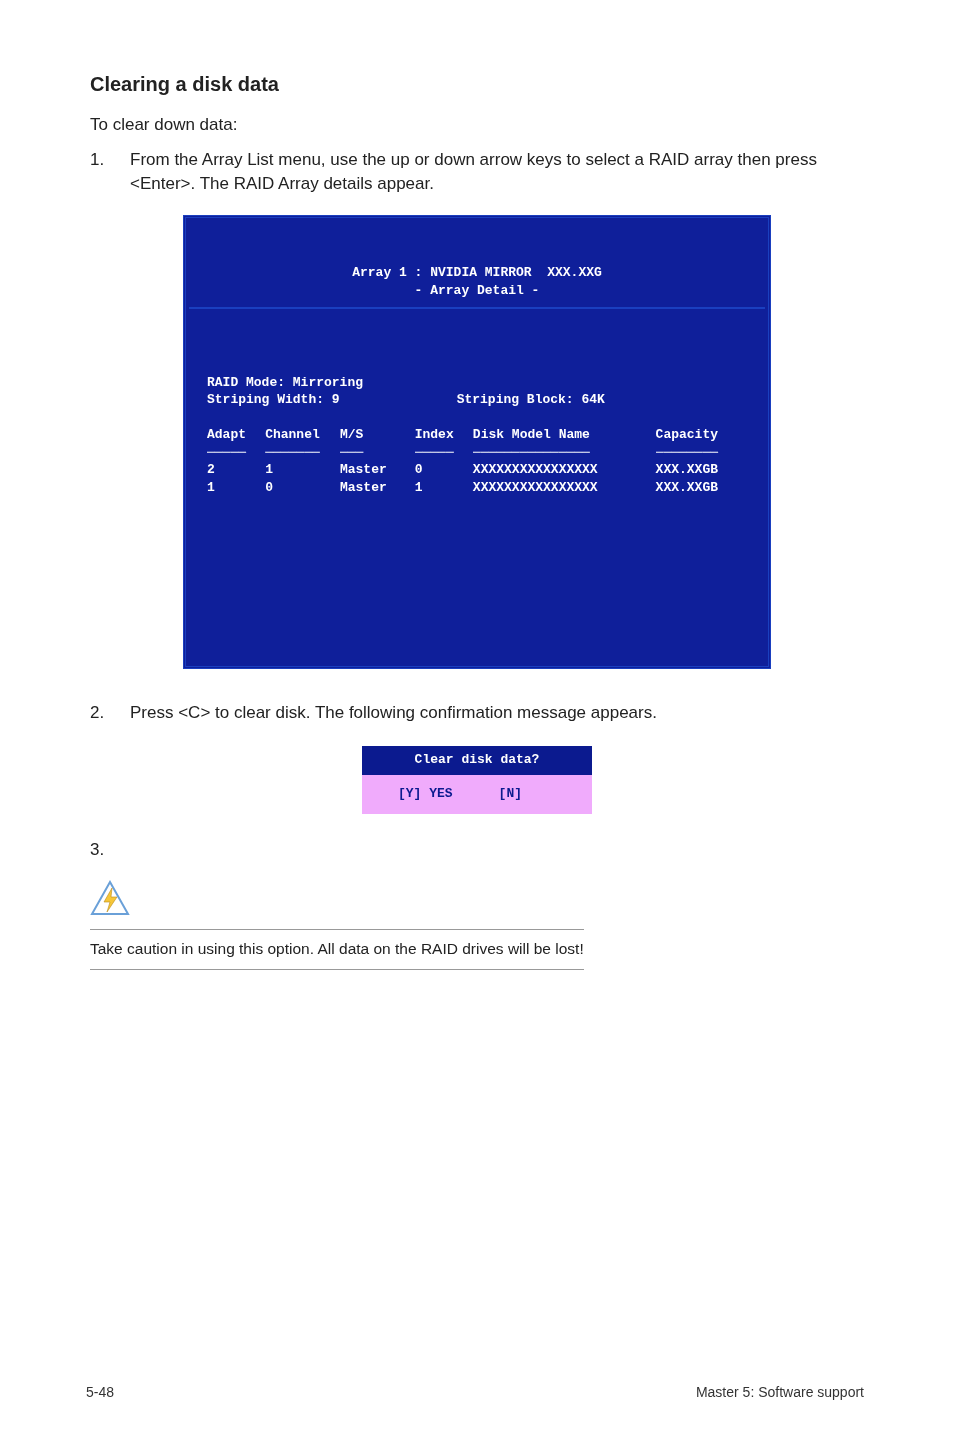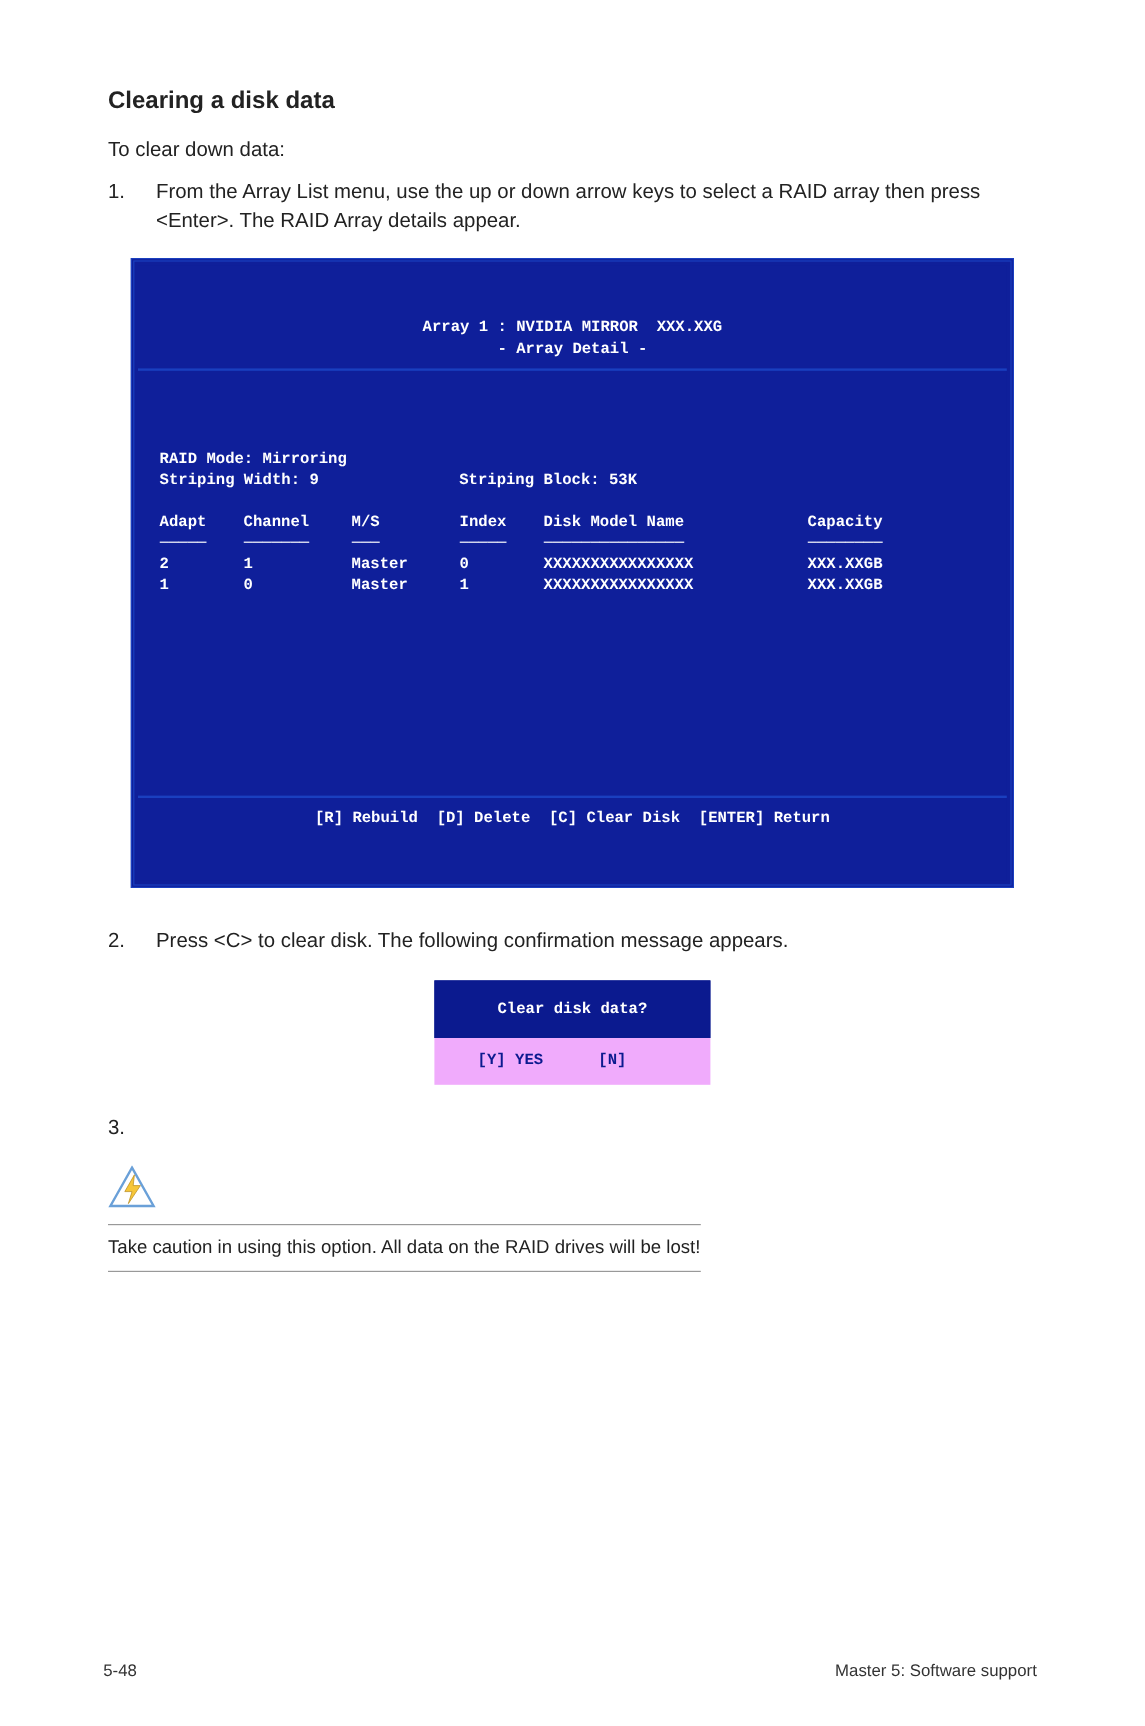--- a/index.html
+++ b/index.html
@@ -25,21 +25,21 @@
   }
   ol.steps > li {
     margin-bottom: 10px;
     display: flex;
   }
   ol.steps .num {
     min-width: 40px;
   }
   .bios-box-outer {
     margin: 14px auto 22px auto;
-    width: 736px;
+    width: 588px;
     border: 3px double #1a3fbf;
     background: #0f1f9a;
     padding: 3px;
     box-sizing: border-box;
   }
   .bios-box {
     background: #0f1f9a;
     color: #fff;
     font-family: "Courier New", monospace;
     font-size: 13px;
@@ -83,21 +83,21 @@
     margin: 20px auto 24px auto;
     width: 230px;
     font-family: "Courier New", monospace;
     font-size: 13px;
     font-weight: bold;
   }
   .confirm-top {
     background: #0b1a8f;
     color: #fff;
     text-align: center;
-    padding: 14px 0;
+    padding: 4px 0;
     border: 1px solid #0b1a8f;
   }
   .confirm-bottom {
     background: #f0abfc;
     color: #0b1a8f;
     text-align: left;
     padding: 10px 0 10px 36px;
   }
   .confirm-bottom span.opt2 { margin-left: 46px; }
 
@@ -147,30 +147,29 @@
     <span>From the Array List menu, use the up or down arrow keys to select a RAID array then press &lt;Enter&gt;. The RAID Array details appear.</span>
   </li>
 </ol>
 
 <div class="bios-box-outer">
   <div class="bios-box">
     <div class="bios-title"><span>Array 1 : NVIDIA MIRROR  XXX.XXG</span>
 <span>- Array Detail -</span></div>
     <div class="bios-body">
 <span style="font-weight:bold">RAID Mode: Mirroring</span>
-<span style="font-weight:bold">Striping Width: 9</span>               <span style="font-weight:bold">Striping Block: 53K</span>
+<span style="font-weight:bold">Striping Width: 9</span>               <span style="font-weight:bold">Striping Block: 64K</span>
 
 <div class="header-row"><span class="col-adapt">Adapt</span><span class="col-channel">Channel</span><span class="col-ms">M/S</span><span class="col-index">Index</span><span class="col-model">Disk Model Name</span><span class="col-cap">Capacity</span></div><div class="underline-row"><span class="col-adapt">─────</span><span class="col-channel">───────</span><span class="col-ms">───</span><span class="col-index">─────</span><span class="col-model">───────────────</span><span class="col-cap">────────</span></div><div class="data-row"><span class="col-adapt">2</span><span class="col-channel">1</span><span class="col-ms">Master</span><span class="col-index">0</span><span class="col-model">XXXXXXXXXXXXXXXX</span><span class="col-cap">XXX.XXGB</span></div><div class="data-row"><span class="col-adapt">1</span><span class="col-channel">0</span><span class="col-ms">Master</span><span class="col-index">1</span><span class="col-model">XXXXXXXXXXXXXXXX</span><span class="col-cap">XXX.XXGB</span></div>
 
 
 
 
 
 </div>
-    <div class="bios-footer">[R] Rebuild  [D] Delete  [C] Clear Disk  [ENTER] Return</div>
   </div>
 </div>
 
 <ol class="steps" style="margin-top:4px;">
   <li>
     <span class="num"></span>
   </li>
   <li>
     <span class="num">2.</span>
     <span>Press &lt;C&gt; to clear disk. The following confirmation message appears.</span>

